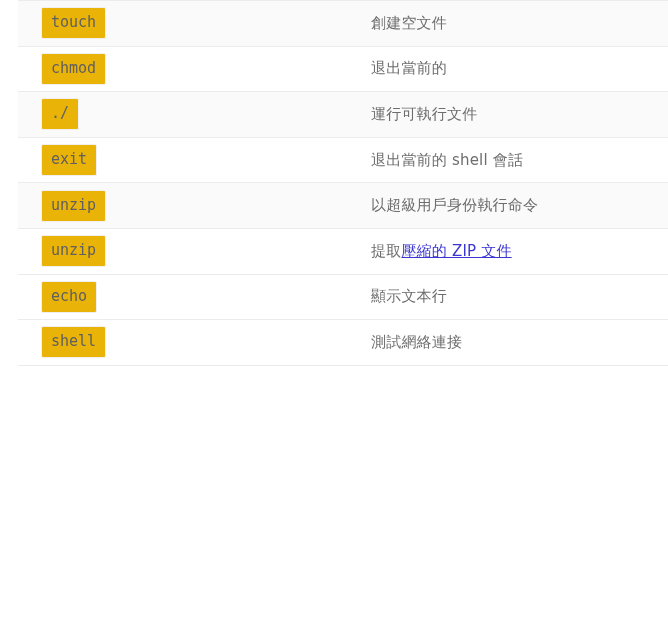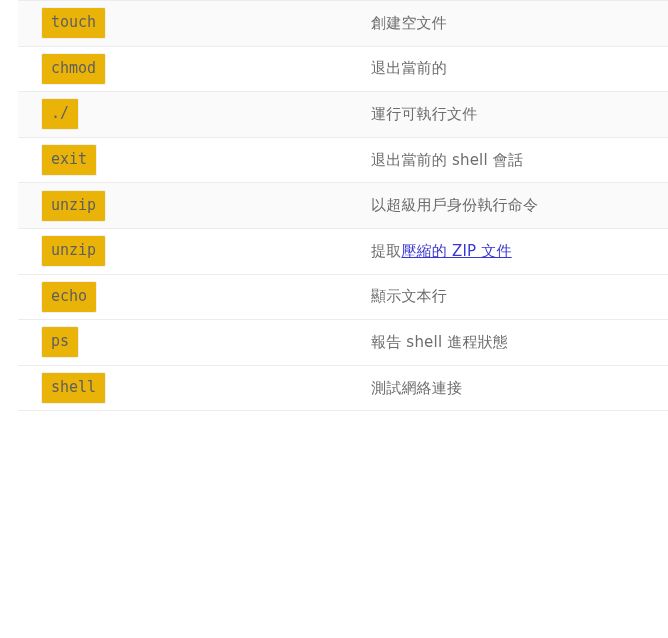--- a/index.html
+++ b/index.html
@@ -141,28 +141,20 @@
           <td class="col-cmd">
             <span class="cmd-cell-inner">
               <code class="chip">echo</code>
             </span>
           </td>
           <td class="col-desc"><span class="desc"><span>顯示文本行</span></span></td>
         </tr>
         <tr class="even">
           <td class="col-cmd">
             <span class="cmd-cell-inner">
-              <code class="chip">ps</code>
-            </span>
-          </td>
-          <td class="col-desc"><span class="desc"><span>報告 shell 進程狀態</span></span></td>
-        </tr>
-        <tr class="even">
-          <td class="col-cmd">
-            <span class="cmd-cell-inner">
               <code class="chip">shell</code>
             </span>
           </td>
           <td class="col-desc"><span class="desc"><span>測試網絡連接</span></span></td>
         </tr>
       </tbody>
   </table>
 </div>
 
 </body></html>

